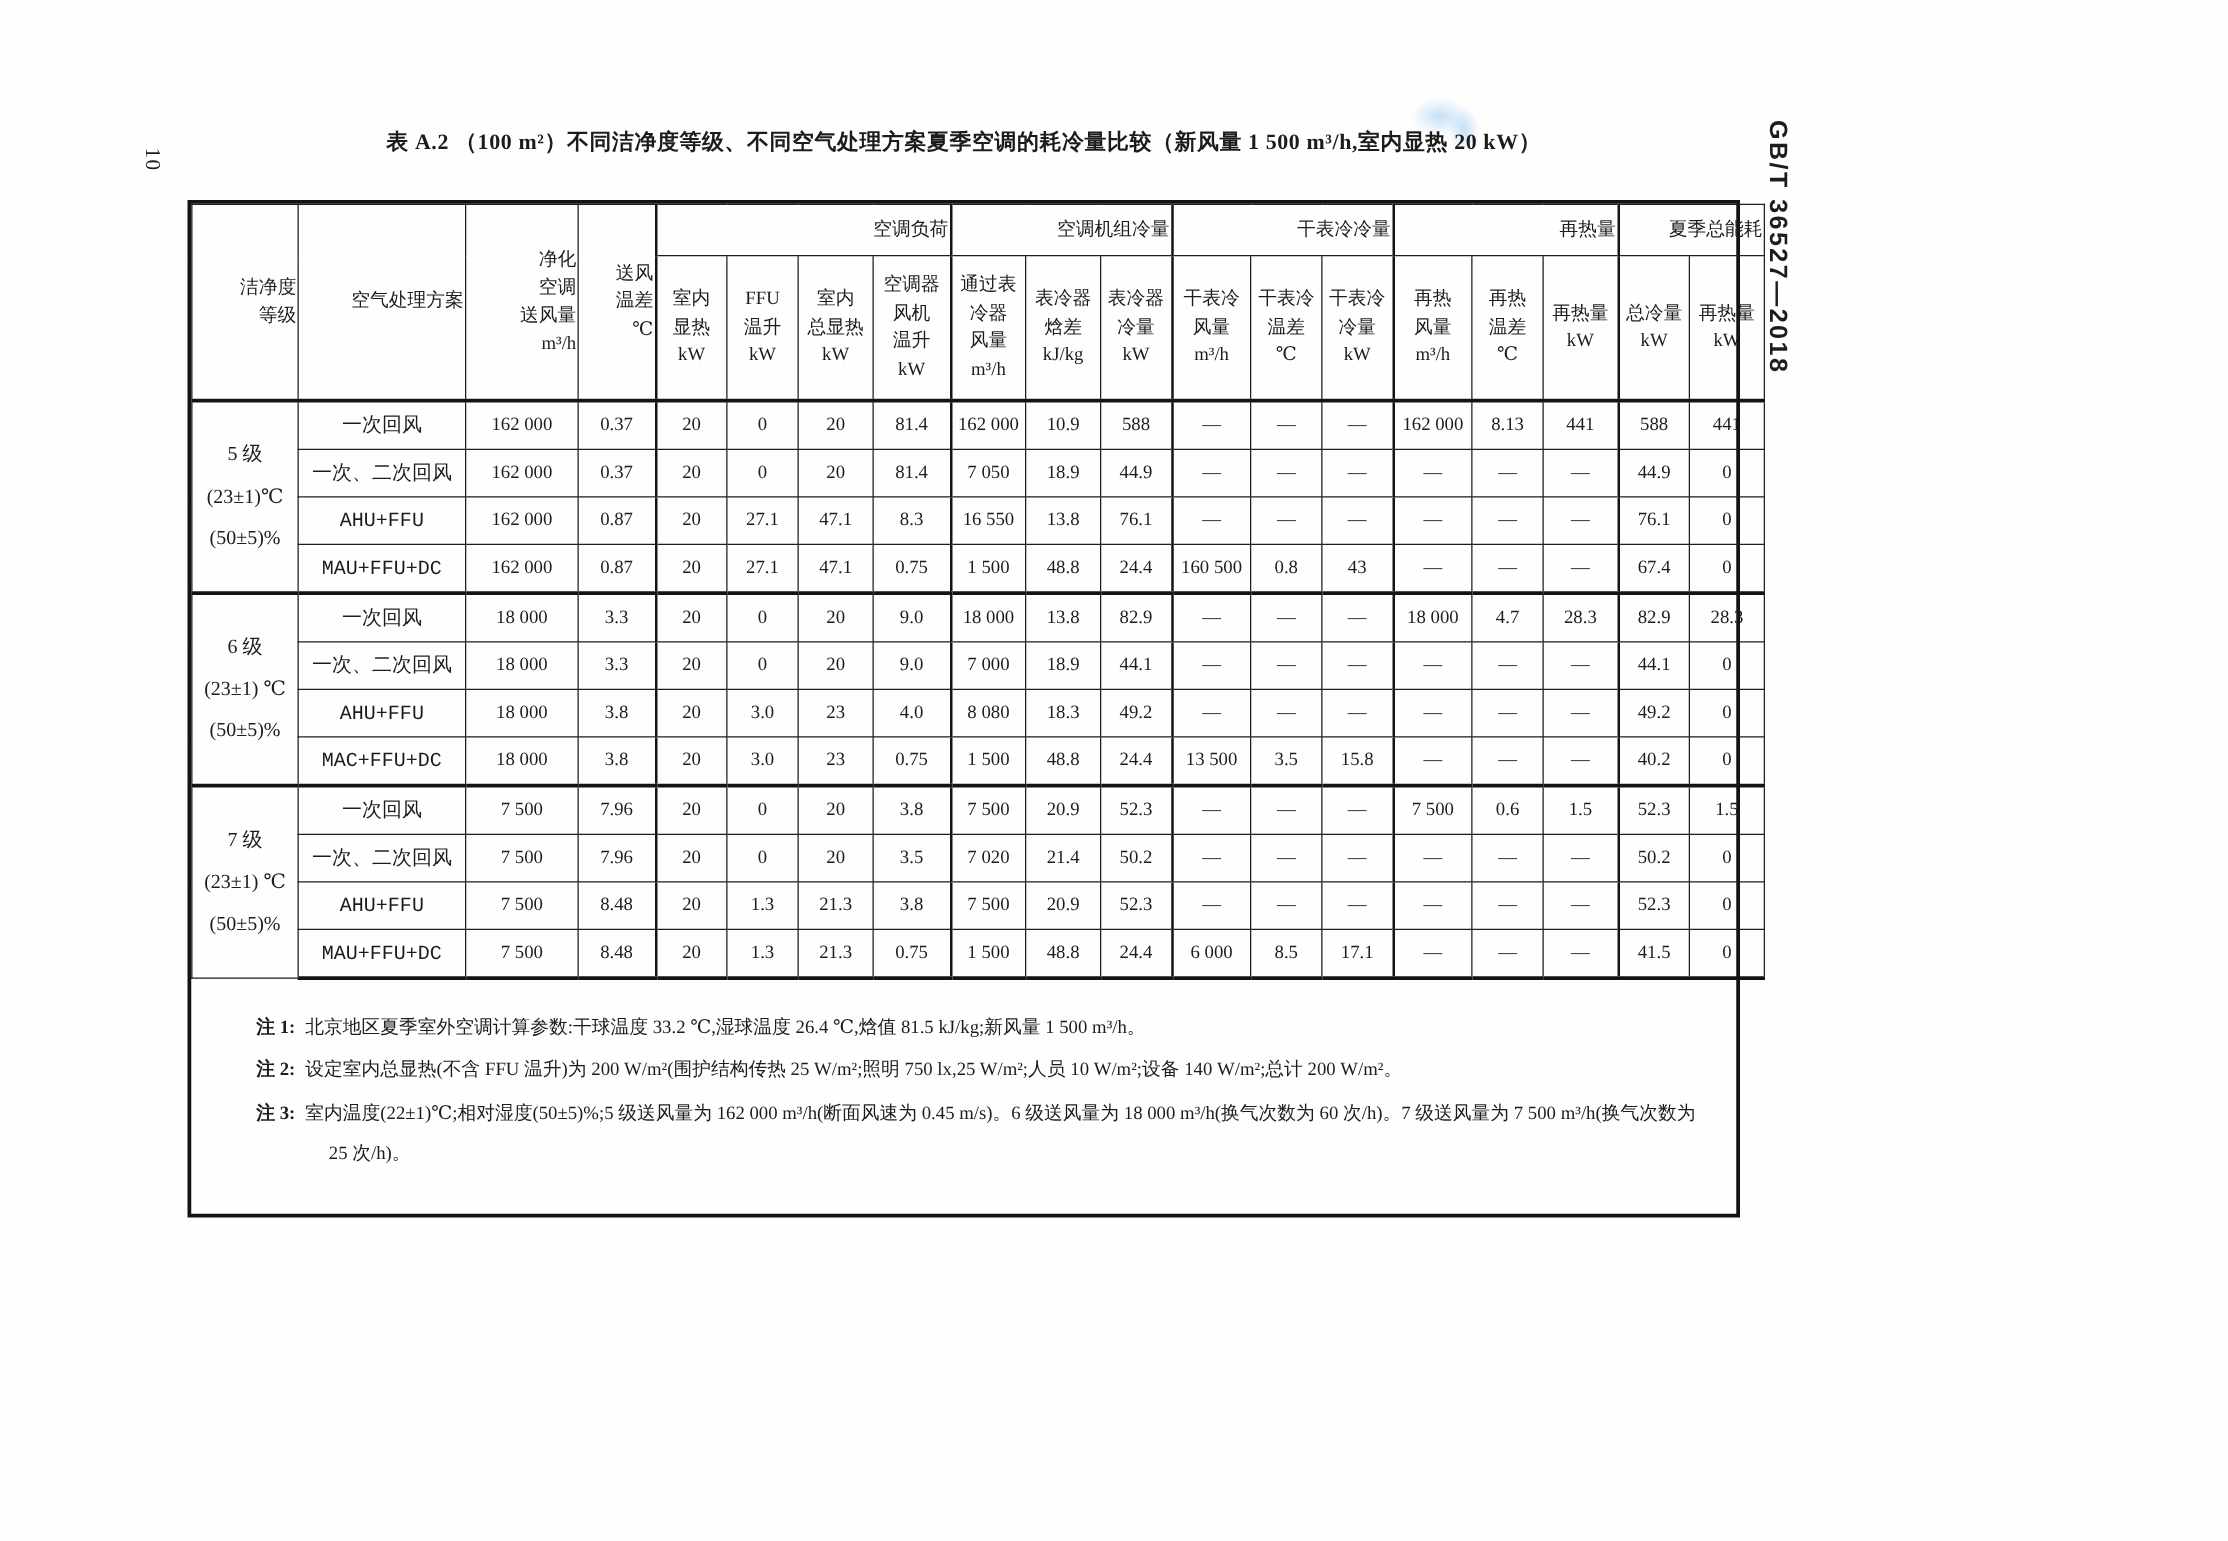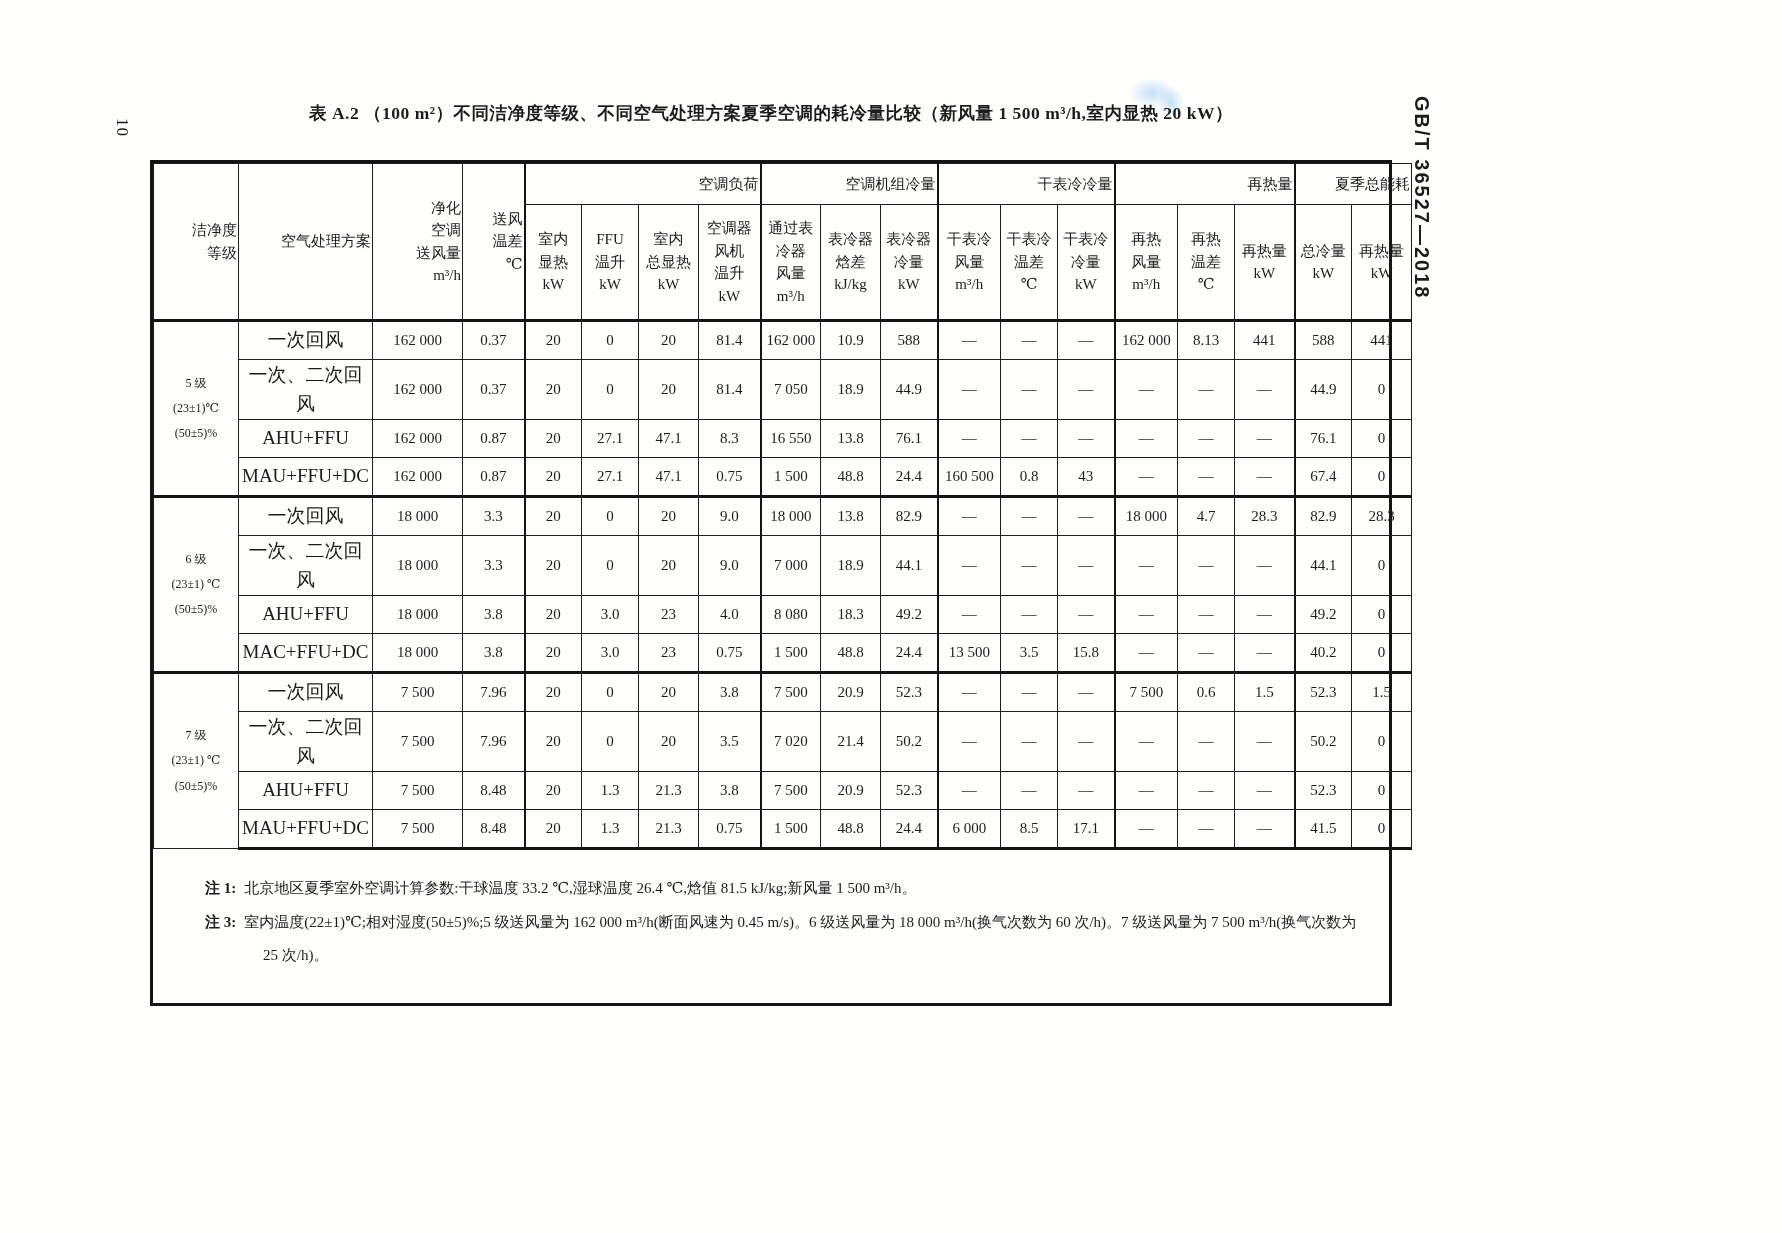--- a/index.html
+++ b/index.html
@@ -60,22 +60,22 @@
     line-height:1.5;
     overflow:hidden;
   }
   thead tr.group-row th { height:38px;text-align:right; }
   thead tr.sub-row th { height:112px; }
   thead { border-bottom:3px solid #141414; }
   tbody td { height:35px; }
   tbody tr.group-start td { border-top:3px solid #141414; }
   tbody tr:last-child td { border-bottom:3px solid #141414; }
   .sep-left { border-left:2px solid #141414; }
-  td.group-label { line-height:2.1; font-size:12px; }
-  td.scheme-cell { font-size:19px; }
+  td.group-label { line-height:2.1; font-size:16px; }
+  td.scheme-cell { font-size:16px;font-family:Liberation Mono, monospace; }
 
   .notes {
     padding:20px 30px 30px 52px;
     font-size:15px;
   }
   .note {
     padding-left:58px; text-indent:-58px;
     line-height:2.15;
     margin:2px 0;
   }
@@ -428,16 +428,17 @@
             <td class="sep-left">—</td>
             <td>—</td>
             <td>—</td>
             <td class="sep-left">41.5</td>
             <td>0</td>
           </tr>
         </tbody>
       </table>
     <div class="notes" id="notes">
         <div class="note"><span class="note-label">注 1:</span><span>北京地区夏季室外空调计算参数:干球温度 33.2 ℃,湿球温度 26.4 ℃,焓值 81.5 kJ/kg;新风量 1 500 m³/h。</span></div>
+        <div class="note"><span class="note-label">注 2:</span><span>设定室内总显热(不含 FFU 温升)为 200 W/m²(围护结构传热 25 W/m²;照明 750 lx,25 W/m²;人员 10 W/m²;设备 140 W/m²;总计 200 W/m²。</span></div>
         <div class="note"><span class="note-label">注 3:</span><span>室内温度(22±1)℃;相对湿度(50±5)%;5 级送风量为 162 000 m³/h(断面风速为 0.45 m/s)。6 级送风量为 18 000 m³/h(换气次数为 60 次/h)。7 级送风量为 7 500 m³/h(换气次数为 25 次/h)。</span></div>
       </div>
   </div>
 </div>
 
 </body></html>

